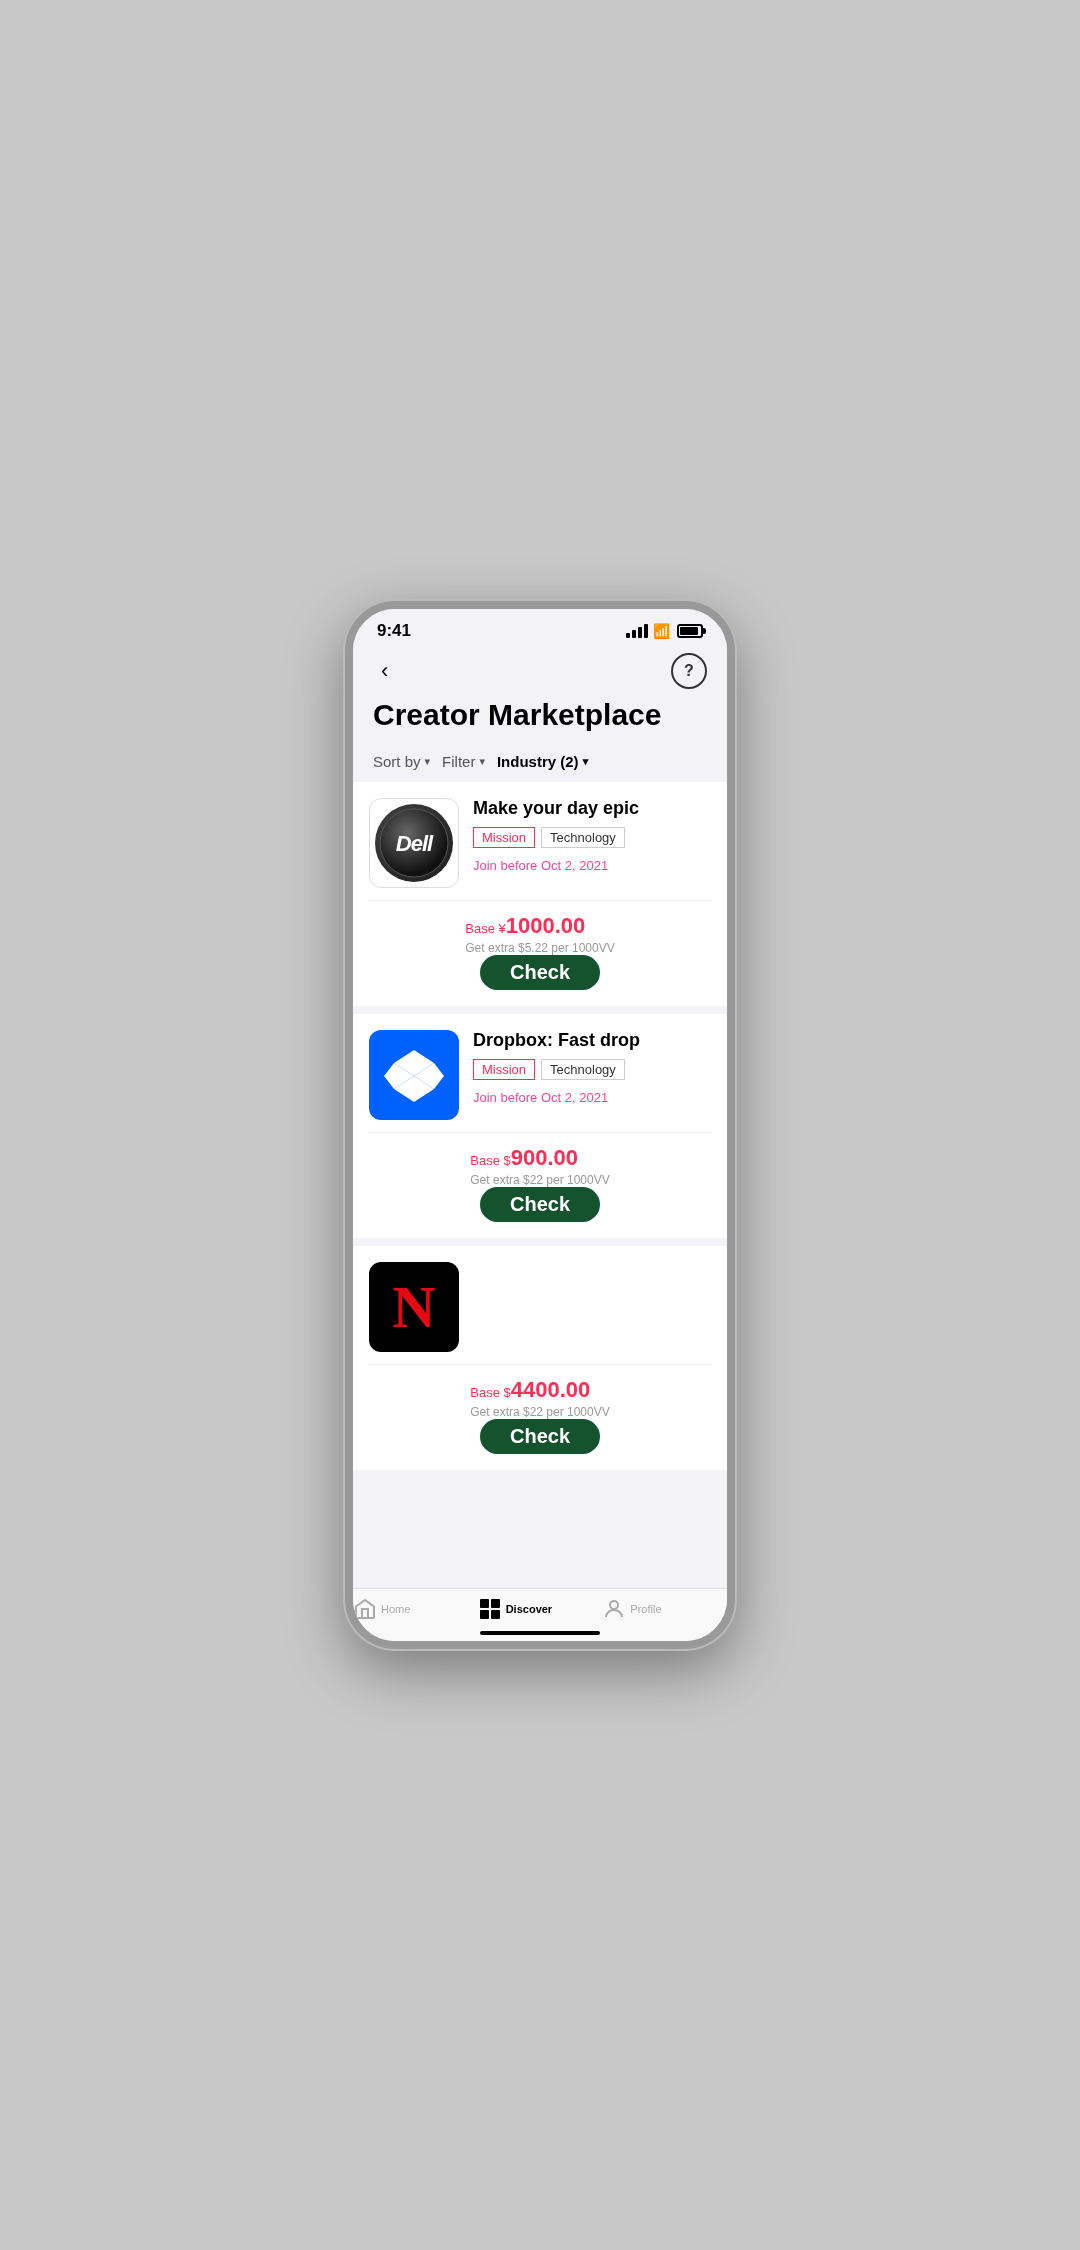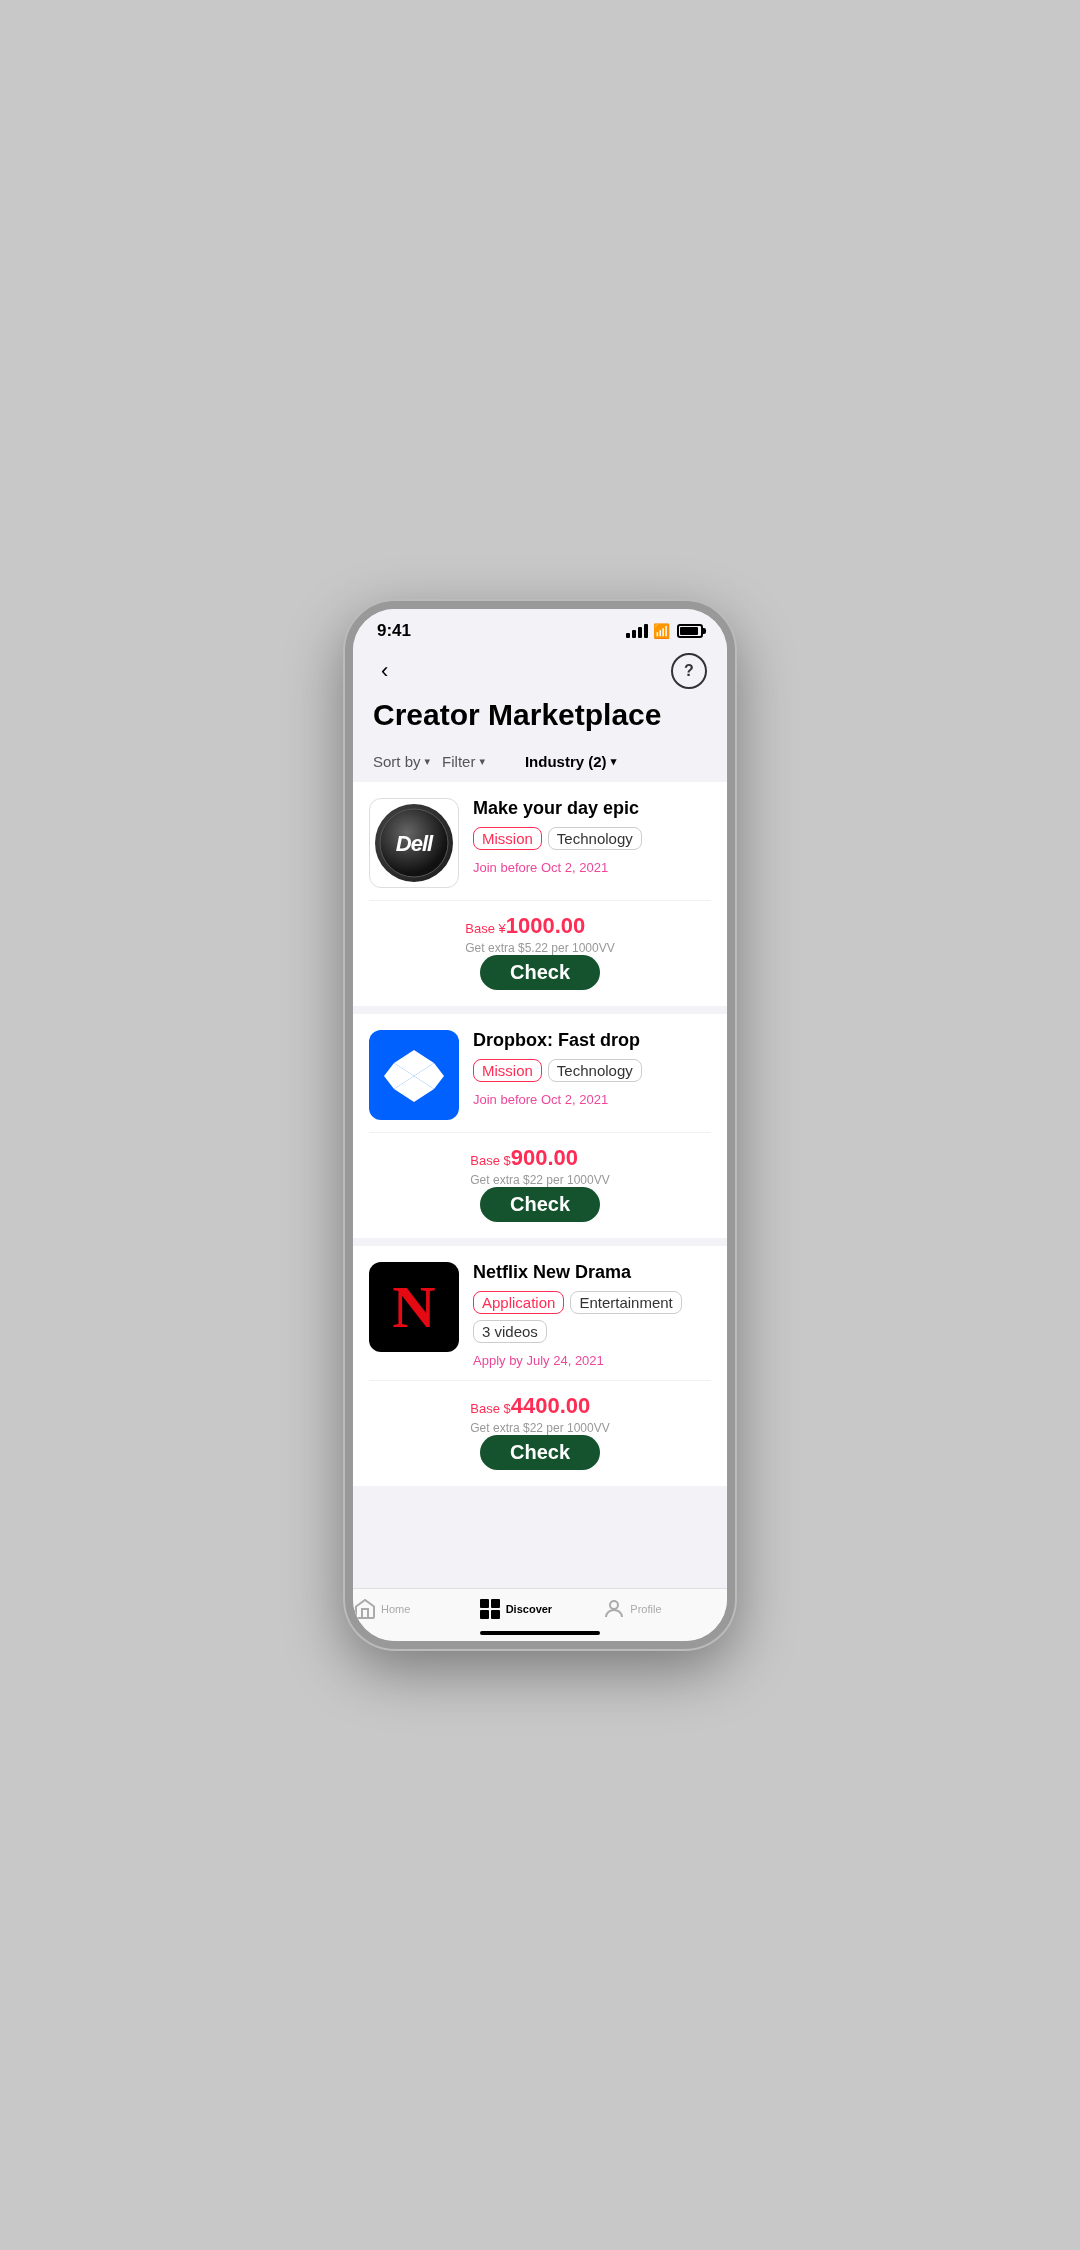--- a/index.html
+++ b/index.html
@@ -156,21 +156,20 @@
       align-items: center;
       gap: 4px;
       font-size: 15px;
       color: #555;
       cursor: pointer;
     }
 
     .filter-chip.bold-chip {
       font-weight: 700;
       color: #000;
-      margin-left: 28px;
     }
 
     .chevron-down {
       font-size: 11px;
       color: #555;
     }
 
     .bold-chip .chevron-down {
       color: #000;
     }
@@ -261,23 +260,23 @@
 
     .tags {
       display: flex;
       flex-wrap: wrap;
       gap: 6px;
       margin-bottom: 10px;
     }
 
     .tag {
       border: 1px solid #ccc;
-      border-radius: 8px;
+      border-radius: 0;
       padding: 2px 8px;
-      font-size: 15px;
+      font-size: 13px;
       color: #333;
     }
 
     .tag.mission {
       border-color: #ff2d55;
       color: #ff2d55;
     }
 
     .tag.application {
       border-color: #ff2d55;
@@ -502,29 +501,20 @@
         </div>
         <button class="check-button">Check</button>
       </div>
     </div>
 
     <div class="campaign-card">
       <div class="card-top">
         <div class="brand-logo netflix-logo">
           <span class="netflix-n">N</span>
         </div>
-        <div class="card-info">
-          <div class="campaign-title">Netflix New Drama</div>
-          <div class="tags">
-            <span class="tag application">Application</span>
-            <span class="tag">Entertainment</span>
-            <span class="tag">3 videos</span>
-          </div>
-          <div class="deadline">Apply by July 24, 2021</div>
-        </div>
       </div>
       <div class="card-divider"></div>
       <div class="card-bottom">
         <div class="price-area">
           <div>
             <span class="base-price" style="font-size:13px;">Base $<span style="font-size:22px;font-weight:800;color:#ff2d55;">4400.00</span></span>
           </div>
           <div class="extra-earn">Get extra $22 per 1000VV</div>
         </div>
         <button class="check-button">Check</button>

